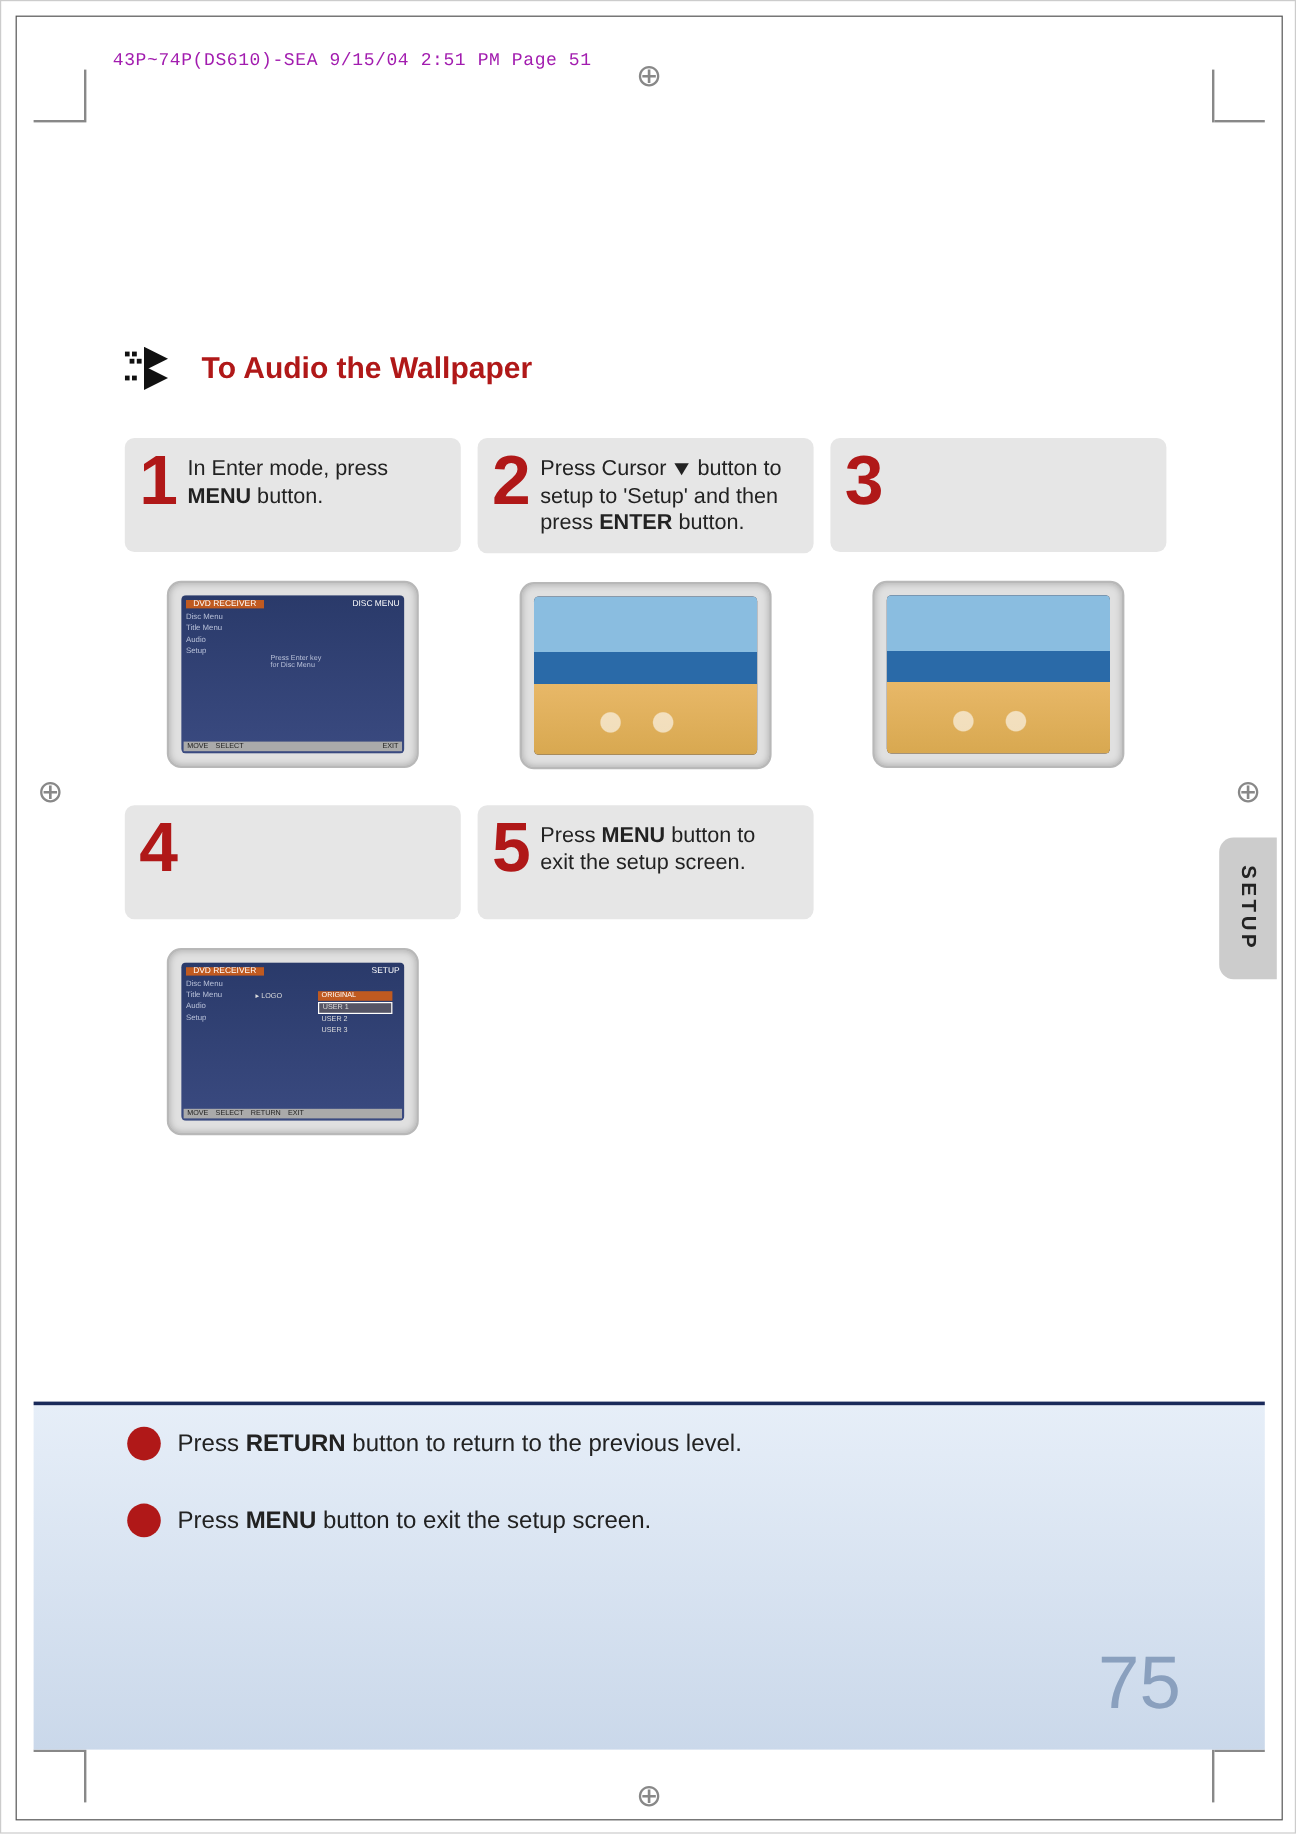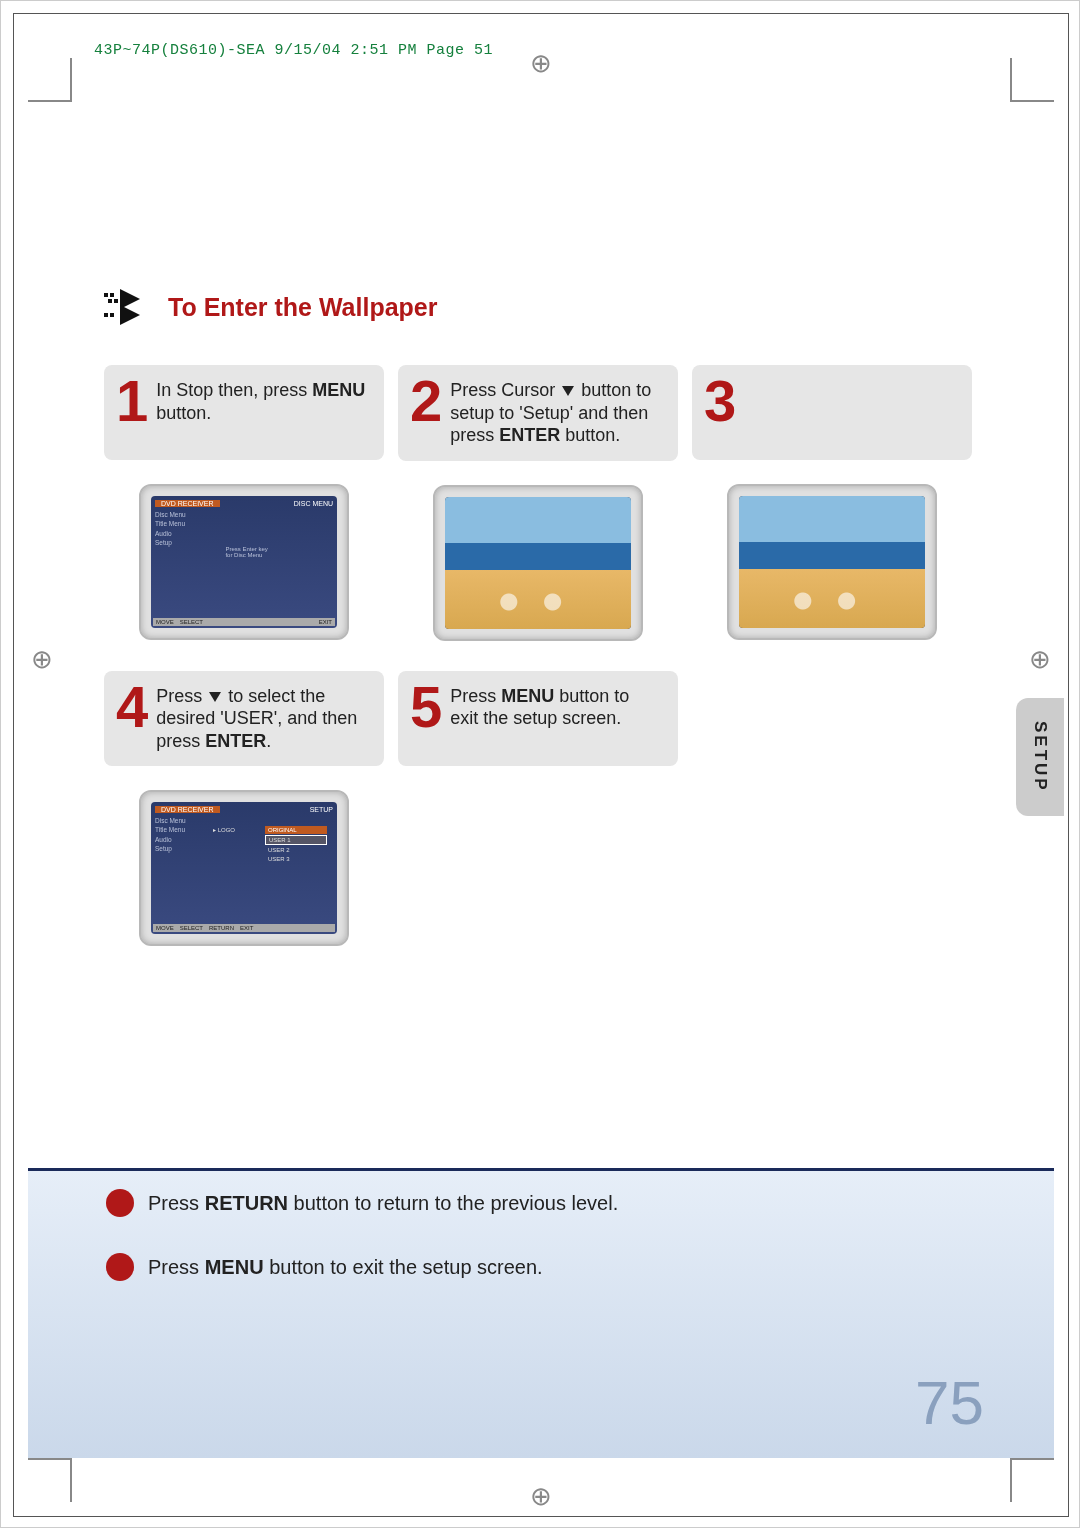--- a/index.html
+++ b/index.html
@@ -15,21 +15,21 @@
     position: absolute;
     left: 12px; top: 12px;
     width: 1056px; height: 1504px;
     border: 1px solid #555;
   }
   .header-line {
     position: absolute;
     top: 28px; left: 80px;
     font-family: "Courier New", monospace;
     font-size: 15px;
-    color: #15803d;
+    color: #a21caf;
     letter-spacing: 0.5px;
   }
   
   .crop { position: absolute; background: #888; }
   .crop-tl-h { top: 86px; left: 14px; width: 42px; height: 2px; }
   .crop-tl-v { top: 44px; left: 56px; width: 2px; height: 44px; }
   .crop-tr-h { top: 86px; right: 14px; width: 42px; height: 2px; }
   .crop-tr-v { top: 44px; right: 56px; width: 2px; height: 44px; }
   .crop-bl-h { bottom: 56px; left: 14px; width: 42px; height: 2px; }
   .crop-bl-v { bottom: 14px; left: 56px; width: 2px; height: 44px; }
@@ -301,30 +301,30 @@
               <rect x="6" y="4" width="4" height="4"></rect>
             <rect x="4" y="10" width="4" height="4"></rect>
               <rect x="10" y="10" width="4" height="4"></rect>
             <polygon points="16,0 36,10 16,20"></polygon>
             <rect x="0" y="24" width="4" height="4"></rect>
               <rect x="6" y="24" width="4" height="4"></rect>
             <polygon points="16,16 36,26 16,36"></polygon>
           </g>
         </svg>
       </span>
-      <div class="section-title">To Enter the Wallpaper</div>
+      <div class="section-title">To Audio the Wallpaper</div>
     </div>
 
     <div class="steps-row">
 
       <div class="step">
         <div class="step-card">
           <div class="step-num">1</div>
           <div class="step-text">
-            <span>In Stop then, press </span><b>MENU</b><span> button.</span>
+            <span>In Enter mode, press </span><b>MENU</b><span> button.</span>
           </div>
         </div>
 
         <div class="tv-frame">
           <div class="tv-inner">
             <div class="tv-blue">
               <span class="orange-tab">DVD RECEIVER</span>
               <span class="menu-label">DISC MENU</span>
               <div class="sidebar">
                 <div>Disc Menu</div>
@@ -370,23 +370,20 @@
             </div>
         </div>
       </div>
     </div>
 
     <div class="steps-row" style="margin-top:30px">
 
       <div class="step">
         <div class="step-card">
           <div class="step-num">4</div>
-          <div class="step-text">
-            <span>Press </span><span class="down-tri"></span><span> to select the desired 'USER', and then press </span><b>ENTER</b><span>.</span>
-          </div>
         </div>
         <div class="tv-frame">
           <div class="tv-inner">
             <div class="tv-blue">
               <span class="orange-tab">DVD RECEIVER</span>
               <span class="menu-label">SETUP</span>
               <div class="sidebar">
                 <div>Disc Menu</div>
                 <div>Title Menu</div>
                 <div>Audio</div>

